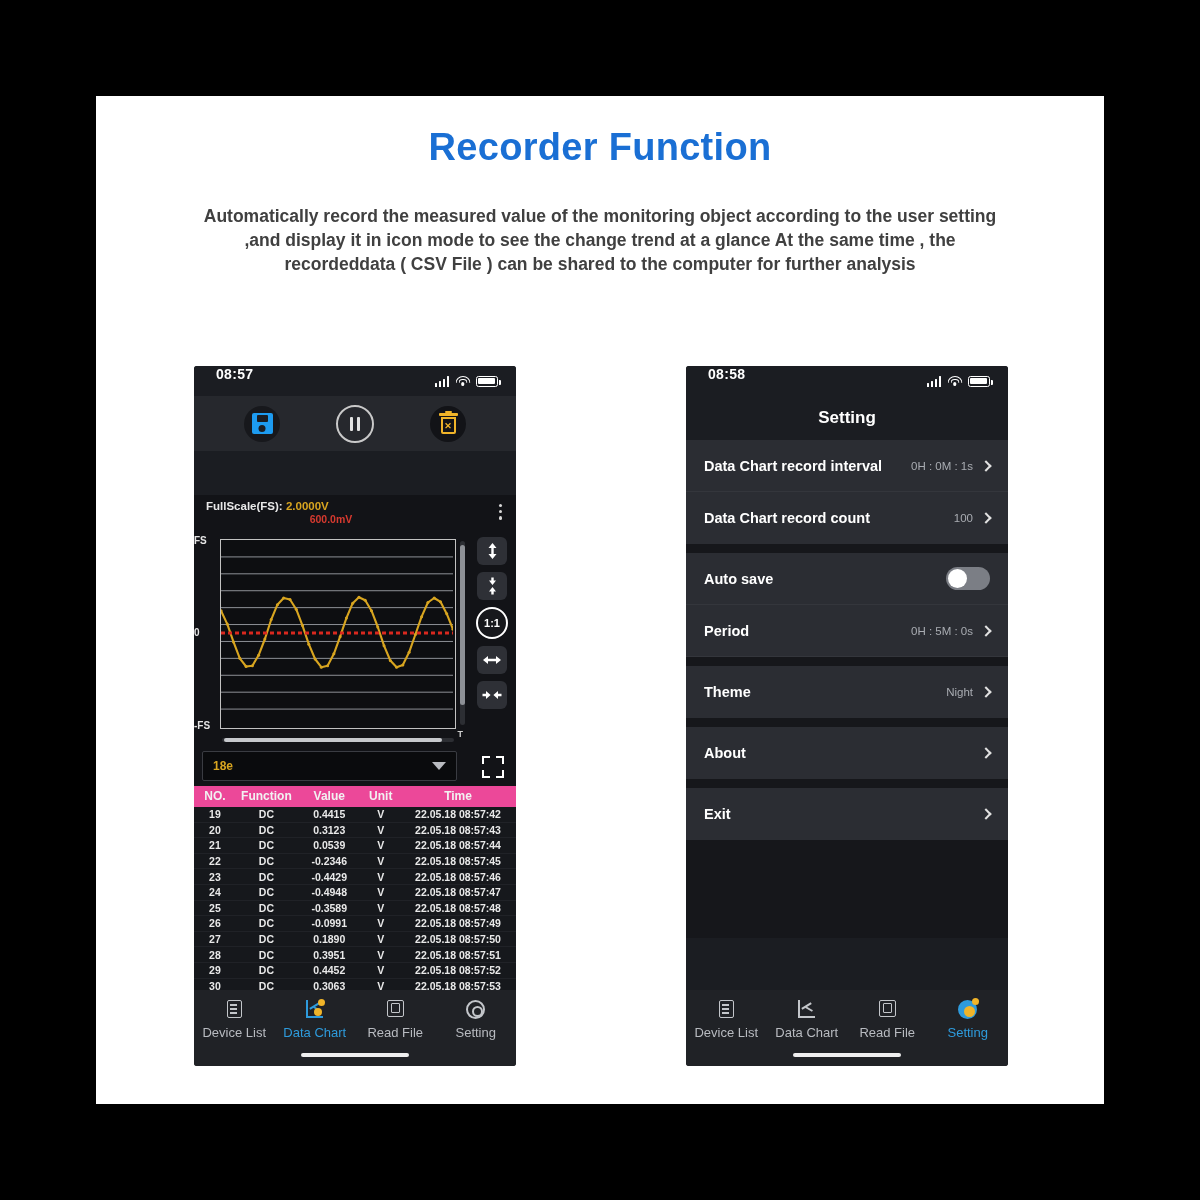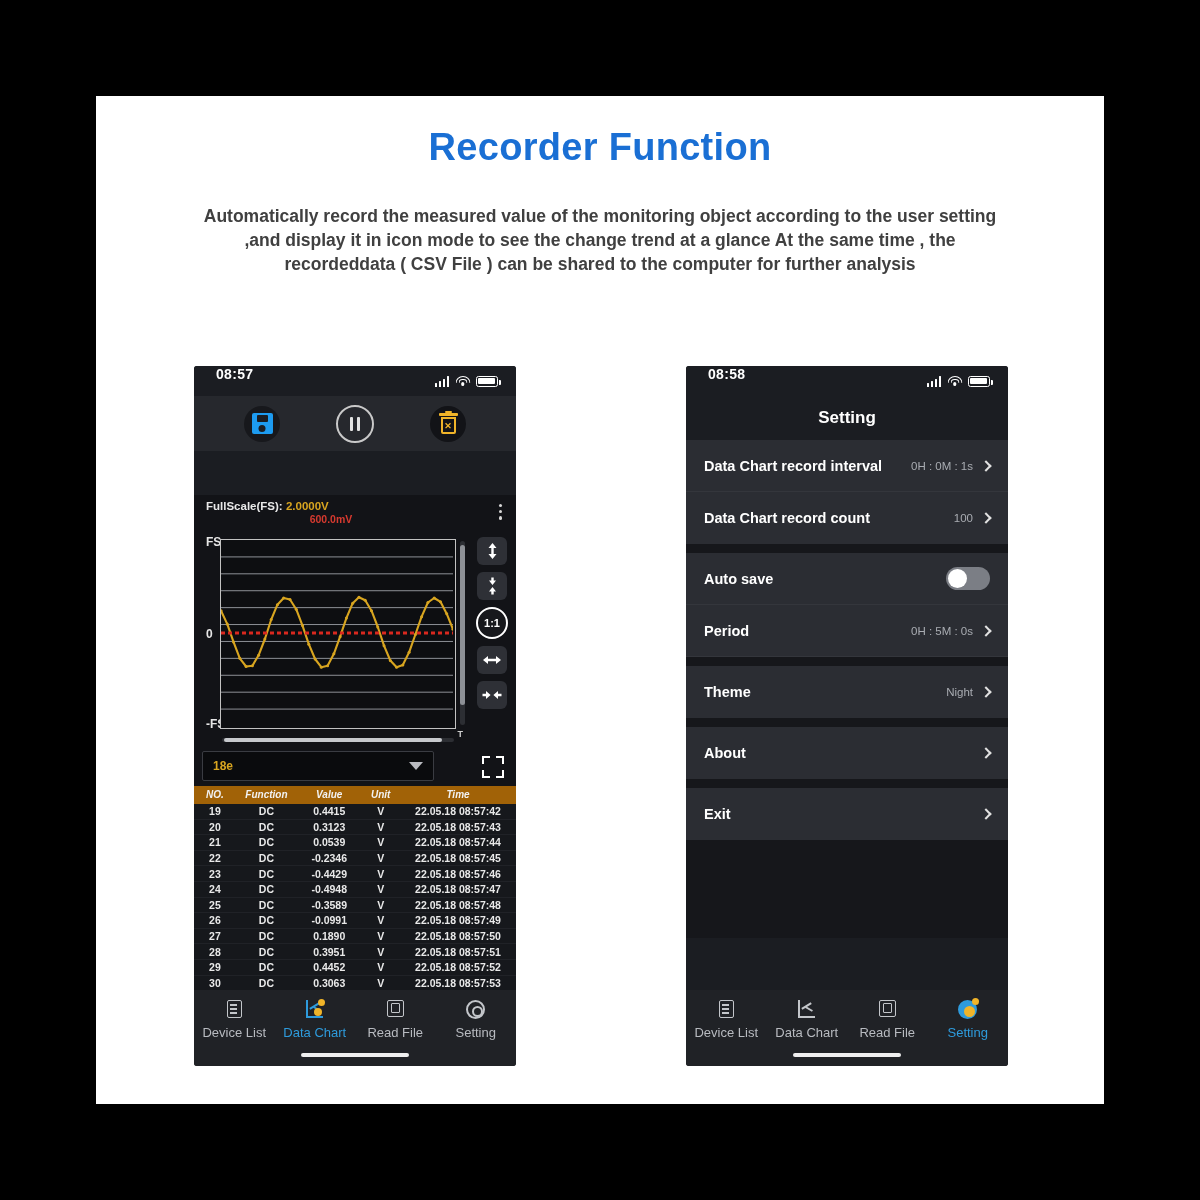--- a/index.html
+++ b/index.html
@@ -90,53 +90,53 @@
 
   .fsbar { background:#121317; padding:5px 10px 4px 12px; position:relative; min-height:34px;margin-top:44px; }
   .fsline1 { font-size:11.5px; font-weight:bold; }
   .fsline1 .lbl{ color:#e8e8e8; }
   .fsline1 .val{ color:#d8a520; }
   .fsline2 { font-size:10.5px; font-weight:bold; color:#d63a2f; text-align:center; margin-top:1px; padding-right:50px;}
   .kebab{position:absolute;right:14px;top:9px;display:flex;flex-direction:column;gap:3px;}
   .kebab i{width:3.2px;height:3.2px;border-radius:50%;background:#d8d8d8;display:block;}
 
   .chartwrap { position:relative; height:216px; background:#121317; padding: 4px 0 0 0; }
-  .axislab{ position:absolute; left:12px; font-size:12px; font-weight:bold; color:#e6e6e6; }
+  .axislab{ position:absolute; left:0; font-size:10px; font-weight:bold; color:#e6e6e6; }
   .lab-fs { top: 6px; }
   .lab-0  { top: 98px; }
   .lab-nfs{ bottom: 14px; margin-top: 40px; }
   .plot {
     position:absolute; left:26px; top:10px; width:236px; height:190px;
     border:1.6px solid #c2c2c2; background:#0d0e11; overflow:hidden;
   }
   .vscroll{position:absolute;left:266px;top:12px;width:5px;height:184px;background:#2c2e33;border-radius:3px;}
   .vscroll i{position:absolute;left:0;top:4px;width:5px;height:160px;background:#8d9096;border-radius:3px;display:block;}
   .hscroll{position:absolute;left:28px;bottom:3px;width:232px;height:4.5px;background:#2c2e33;border-radius:3px;}
   .hscroll i{position:absolute;left:2px;top:0;width:218px;height:4.5px;background:#c7c9cd;border-radius:3px;display:block;}
   .tmark{position:absolute;right:53px;bottom:6px;font-size:9px;color:#cfcfcf;font-weight:bold;}
 
   .ctrls{ position:absolute; right:8px; top:8px; display:flex; flex-direction:column; gap:7px; align-items:center; }
   .cbtn{ width:30px;height:28px;border-radius:6px;background:#2e3036;display:flex;align-items:center;justify-content:center;color:#fff; }
   .cbtn.ratio{ width:32px;height:32px;border-radius:50%;background:#17181c;border:2.2px solid #fff;
                font-size:11px;font-weight:bold; }
 
   .dropwrap{ position:relative; background:#121317; padding:6px 8px 5px 8px; }
   .dropdown{ height:30px;background:#0a0b0d;border:1px solid #3a3c42;border-radius:2px;
-             display:flex;align-items:center;justify-content:space-between;padding:0 10px;width:232px; }
+             display:flex;align-items:center;justify-content:space-between;padding:0 10px;width:255px; }
   .dropdown .dval{ color:#d8a520; font-size:12px; font-weight:bold; }
   .caret{ width:0;height:0;border-left:7px solid transparent;border-right:7px solid transparent;border-top:8px solid #b9bbc0; }
   .expand{ position:absolute; right:12px; top:11px; width:22px; height:22px; }
   .expand span{position:absolute;width:8px;height:8px;border:2.4px solid #fff;}
   .expand span:nth-child(1){left:0;top:0;border-right:none;border-bottom:none;}
   .expand span:nth-child(2){right:0;top:0;border-left:none;border-bottom:none;}
   .expand span:nth-child(3){left:0;bottom:0;border-right:none;border-top:none;}
   .expand span:nth-child(4){right:0;bottom:0;border-left:none;border-top:none;}
 
   table.rec{ width:100%; border-collapse:collapse; font-size:10.5px; font-weight:bold; background:#16181c; }
-  table.rec th{ color:#f2f2f2; font-size:10px; padding:3px 0 4px 0; background:#a16207;font-style:italic; }
+  table.rec th{ color:#f2f2f2; font-size:12px; padding:3px 0 4px 0; background:#ec4899; }
   table.rec td{ color:#e9e9e9; padding:1.3px 0; text-align:center; border-bottom:1px solid #202227; }
   table.rec tr td:nth-child(1){width:13%}
   table.rec tr td:nth-child(2){width:19%}
   table.rec tr td:nth-child(3){width:20%}
   table.rec tr td:nth-child(4){width:12%}
   table.rec tr td:nth-child(5){width:36%}
   table.rec th:nth-child(1){width:13%}
   table.rec th:nth-child(2){width:19%}
   table.rec th:nth-child(3){width:20%}
   table.rec th:nth-child(4){width:12%}

